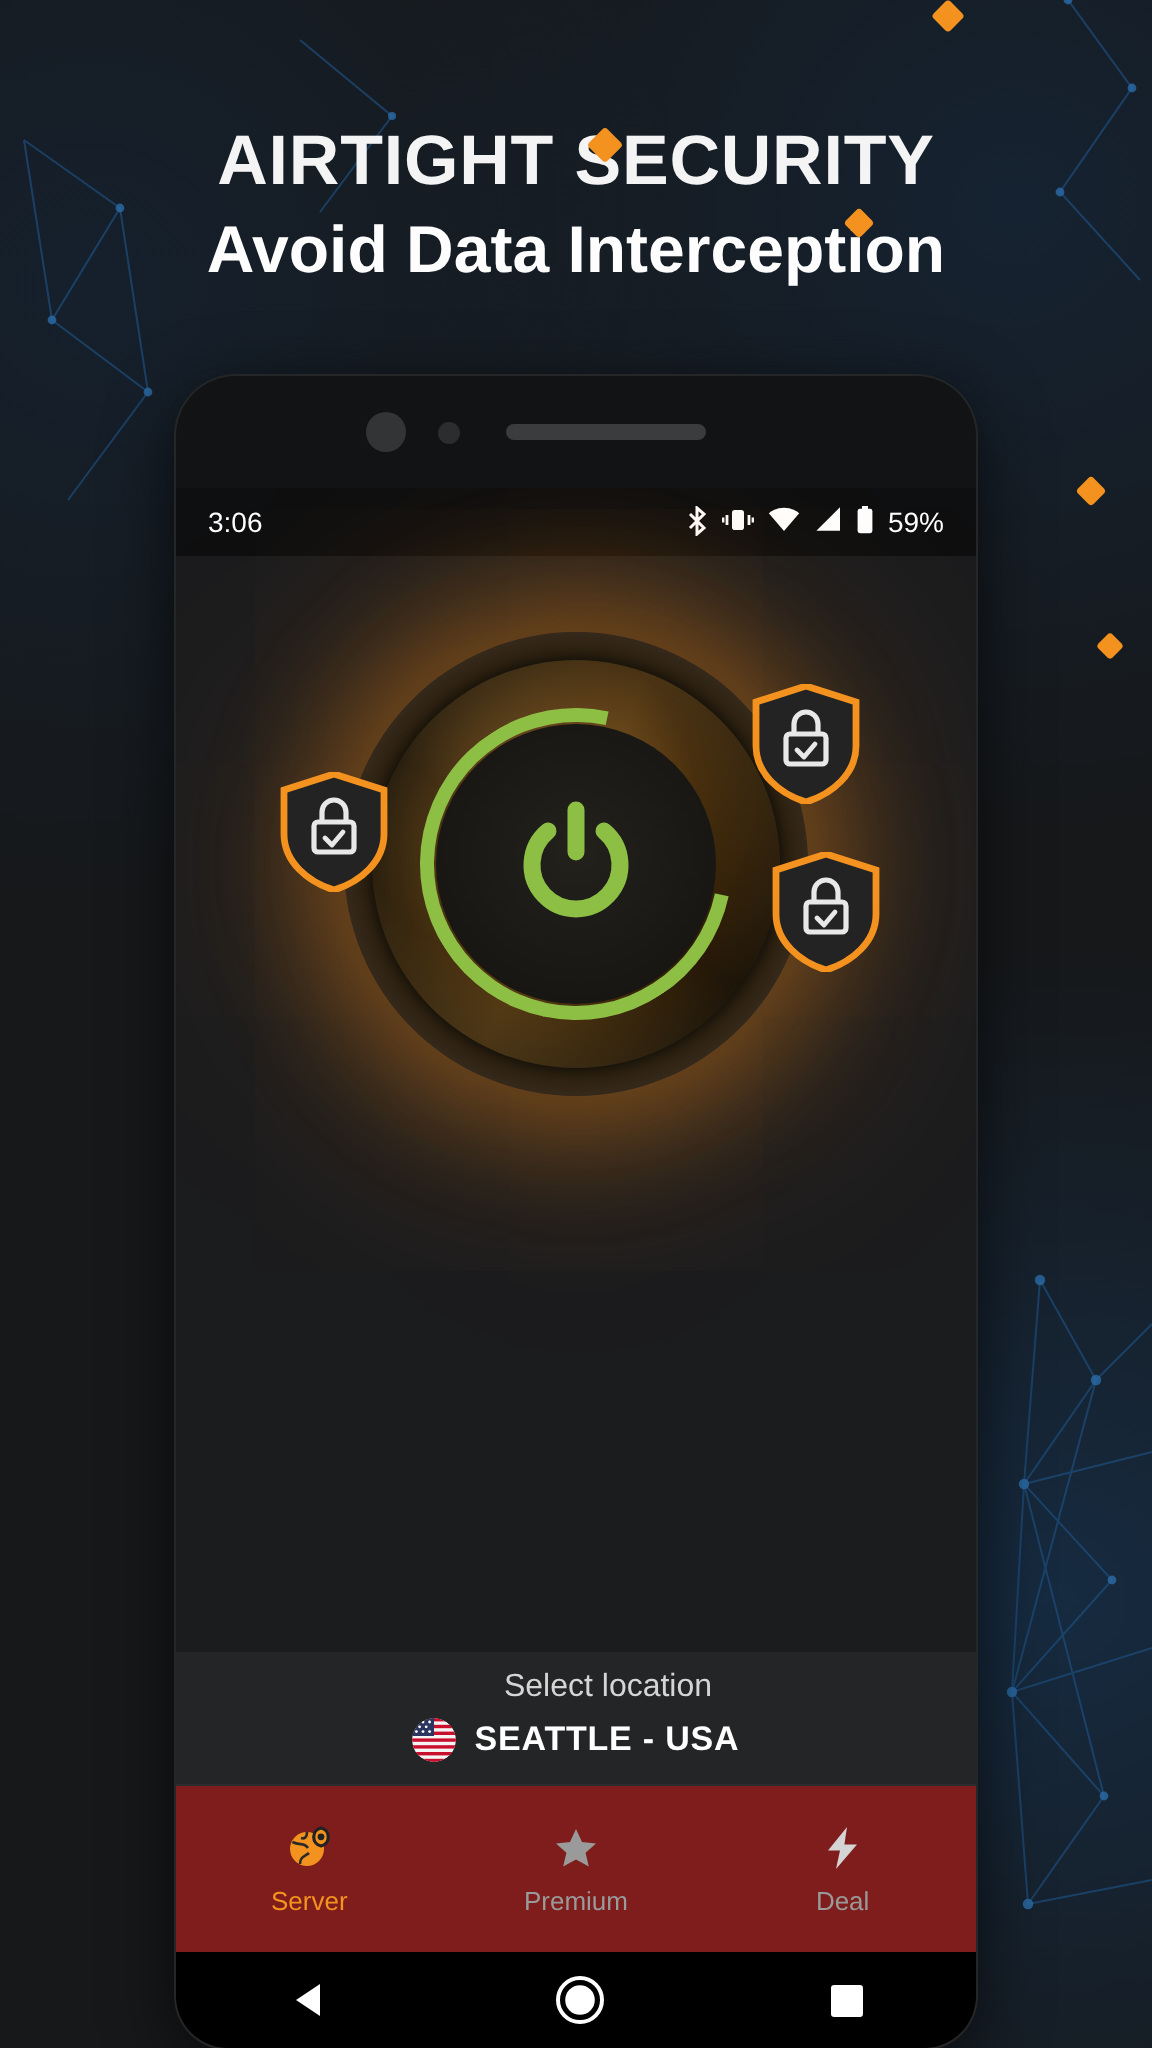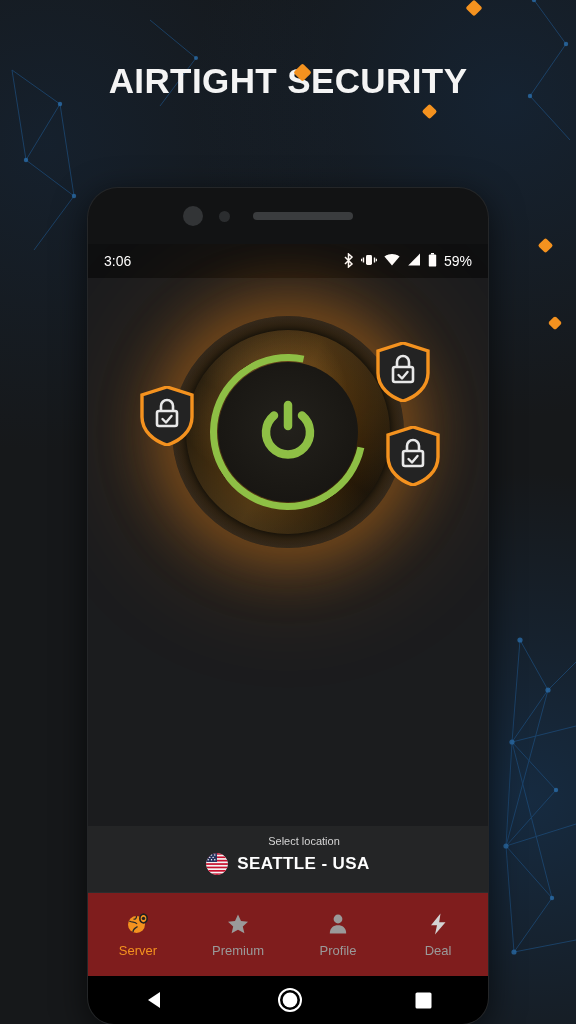--- a/index.html
+++ b/index.html
@@ -114,21 +114,21 @@
   #connected {
     position:absolute; left:0; right:0; top:328px; text-align:center;
     color:#b2b2b2; font-size:17px; letter-spacing:.3px;
   }
 
   
   #location {
     position:absolute; left:0; right:0; bottom:84px; height:66px;
     background:#242526; text-align:center; padding-top:9px;
   }
-  #loc-label { color:#d5d5d5; font-size:11px;padding-left:32px; }
+  #loc-label { color:#d5d5d5; font-size:16px;padding-left:32px; }
   #loc-row { display:flex; align-items:center; justify-content:center; gap:9px; margin-top:6px;text-align:center; }
   #flag { width:22px; height:22px; border-radius:50%; overflow:hidden; flex:none; }
   #loc-name { color:#fff; font-size:17px; font-weight:bold; letter-spacing:.4px; }
 
   
   #tabs {
     position:absolute; left:0; right:0; bottom:0; height:84px;
     background:#7f1d1d; border-top:1px solid #2c2d2e;
     display:flex; align-items:center;
   }
@@ -174,20 +174,21 @@
         <circle cx="530" cy="96" r="2.2"></circle>
       <circle cx="60" cy="104" r="2.2"></circle>
         <circle cx="26" cy="160" r="2.2"></circle>
       <circle cx="74" cy="196" r="2.2"></circle>
         <circle cx="196" cy="58" r="2"></circle>
     </g>
   </svg>
 
   <div class="headline">
     <div class="hl1">AIRTIGHT SECURITY</div>
+    <div class="hl2">Avoid Data Interception</div>
   </div>
 
   <div class="dia" style="left:296px;top:66px;width:13px;height:13px;"></div>
   <div class="dia" style="left:424px;top:106px;width:11px;height:11px;"></div>
   <div class="dia" style="left:468px;top:2px;width:12px;height:12px;"></div>
   <div class="dia" style="left:540px;top:240px;width:11px;height:11px;"></div>
   <div class="dia" style="left:550px;top:318px;width:10px;height:10px;"></div>
   <div class="dia" style="left:290px;top:455px;width:13px;height:13px;"></div>
   <div class="dia" style="left:196px;top:487px;width:9px;height:9px;"></div>
   <div class="dia" style="left:396px;top:484px;width:10px;height:10px;"></div>
@@ -330,27 +331,20 @@
           <span class="tl">Server</span>
         </div>
 
         <div class="tab">
           <svg class="ti" viewBox="0 0 24 24">
             <path d="M12 2.5 L15 9 L22 9.8 L16.8 14.4 L18.4 21.3 L12 17.7 L5.6 21.3 L7.2 14.4 L2 9.8 L9 9 Z" fill="#9a9a9a"></path>
           </svg>
           <span class="tl">Premium</span>
         </div>
 
-        <div class="tab">
-          <svg class="ti" viewBox="0 0 24 24">
-            <circle cx="12" cy="7" r="4.4" fill="#9a9a9a"></circle>
-            <path d="M3.8 21.5 C3.8 15.8 7.5 13.2 12 13.2 C16.5 13.2 20.2 15.8 20.2 21.5 Z" fill="#9a9a9a"></path>
-          </svg>
-          <span class="tl">Profile</span>
-        </div>
 
         <div class="tab">
           <svg class="ti" viewBox="0 0 24 24">
             <path d="M14.5 1.5 L5 13.2 H11 L9 22.5 L19.5 10.3 H13.2 Z" fill="#d4d4d4"></path>
           </svg>
           <span class="tl">Deal</span>
         </div>
 
       </div>
     </div>

